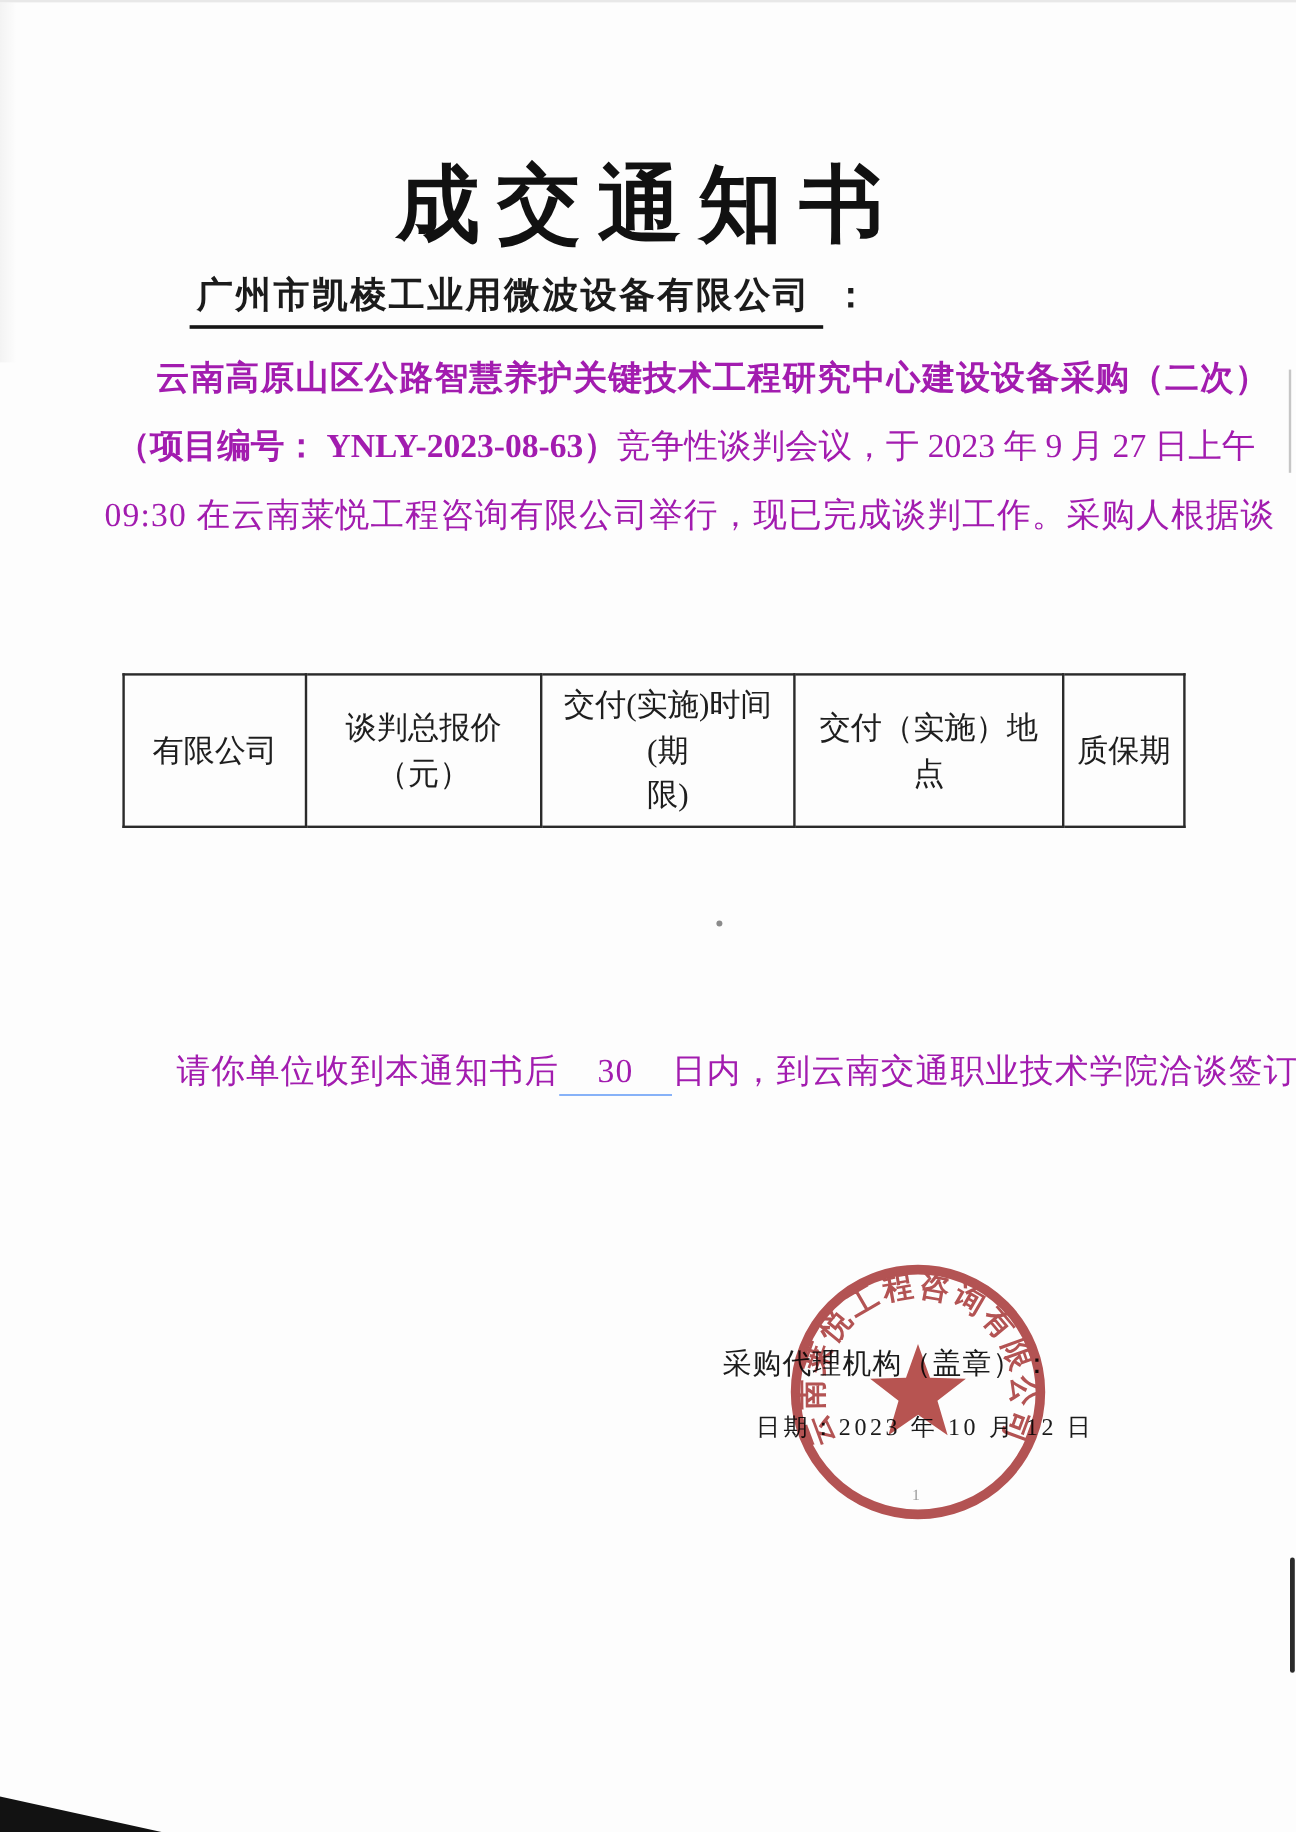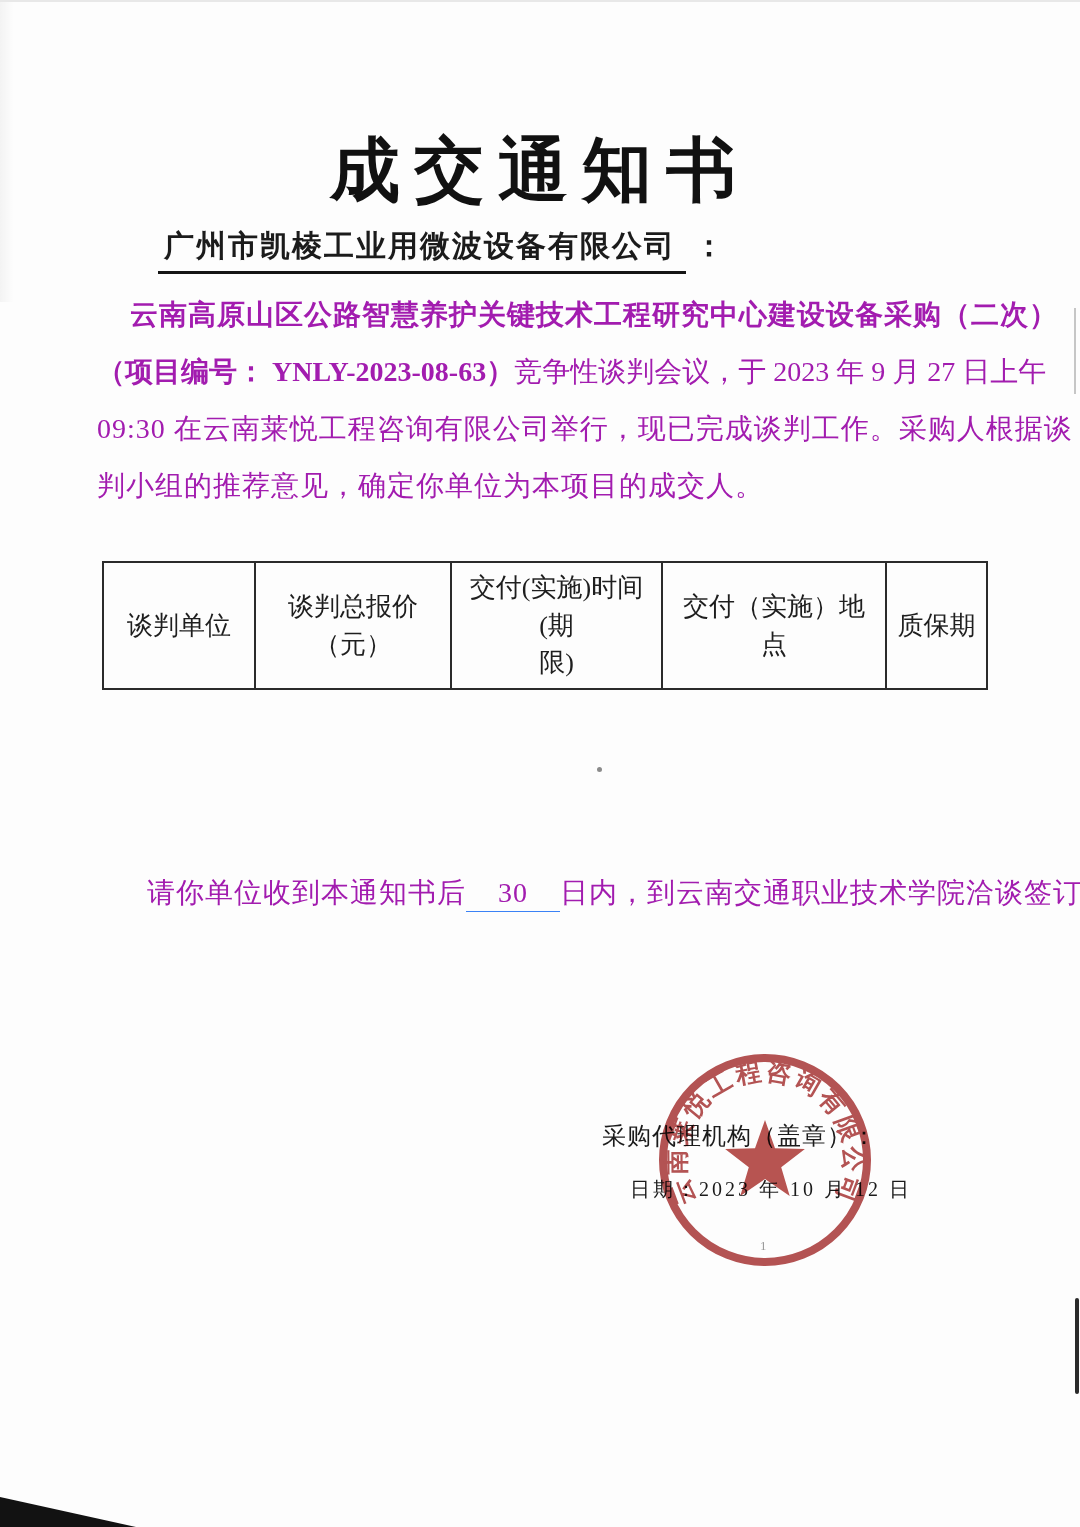--- a/index.html
+++ b/index.html
@@ -20,21 +20,21 @@
   }
   .addressee-underline {
     display:inline-block; border-bottom:3px solid #151515;
     padding:0 10px 4px 6px; letter-spacing:2px;
   }
   .addr-colon { display:inline-block; margin-left:8px; }
   .bodyline { position:absolute; font-size:28px; white-space:nowrap; color:#a21caf; }
   .b { font-weight:bold; }
   .line1 { left:130px; top:294px; font-weight:bold; letter-spacing:1px; }
   .line2 { left:97px;  top:351px; }
-  .line3 { left:97px;  top:408px; letter-spacing:1px; }
+  .line3 { left:87px;  top:408px; letter-spacing:1px; }
   .line4 { left:97px;  top:465px; letter-spacing:1px; }
   .award-table {
     position:absolute; left:102px; top:559px; width:884px;
     border-collapse:collapse; table-layout:fixed;
     font-size:26px; color:#1e1e1e;
   }
   .award-table td {
     border:2px solid #2b2b2b; text-align:center; vertical-align:middle;
     white-space:pre-line; line-height:1.45; padding:6px 8px;
   }
@@ -72,33 +72,32 @@
 
   <div class="addressee-line">
     <span class="addressee-underline">广州市凯棱工业用微波设备有限公司</span><span class="addr-colon">：</span>
   </div>
 
   <div class="bodyline line1">云南高原山区公路智慧养护关键技术工程研究中心建设设备采购（二次）</div>
   <div class="bodyline line2">
     <span class="b">（项目编号： YNLY-2023-08-63）</span><span>竞争性谈判会议，于 2023 年 9 月 27 日上午</span>
   </div>
   <div class="bodyline line3">09:30 在云南莱悦工程咨询有限公司举行，现已完成谈判工作。采购人根据谈</div>
-  <div class="bodyline line4">判小组的推荐意见，确定你单位为本项目的成交人。</div>
 
   <table class="award-table">
     <colgroup>
       <col style="width:152px">
         <col style="width:196px">
         <col style="width:211px">
         <col style="width:224px">
         <col style="width:101px">
     </colgroup>
     <tbody>
       <tr class="hrow">
-        <td>谈判单位</td>
+        <td>有限公司</td>
         <td>谈判总报价
 （元）</td>
         <td>交付(实施)时间(期
 限)</td>
         <td>交付（实施）地点</td>
         <td>质保期</td>
       </tr>
     </tbody>
   </table>
 

